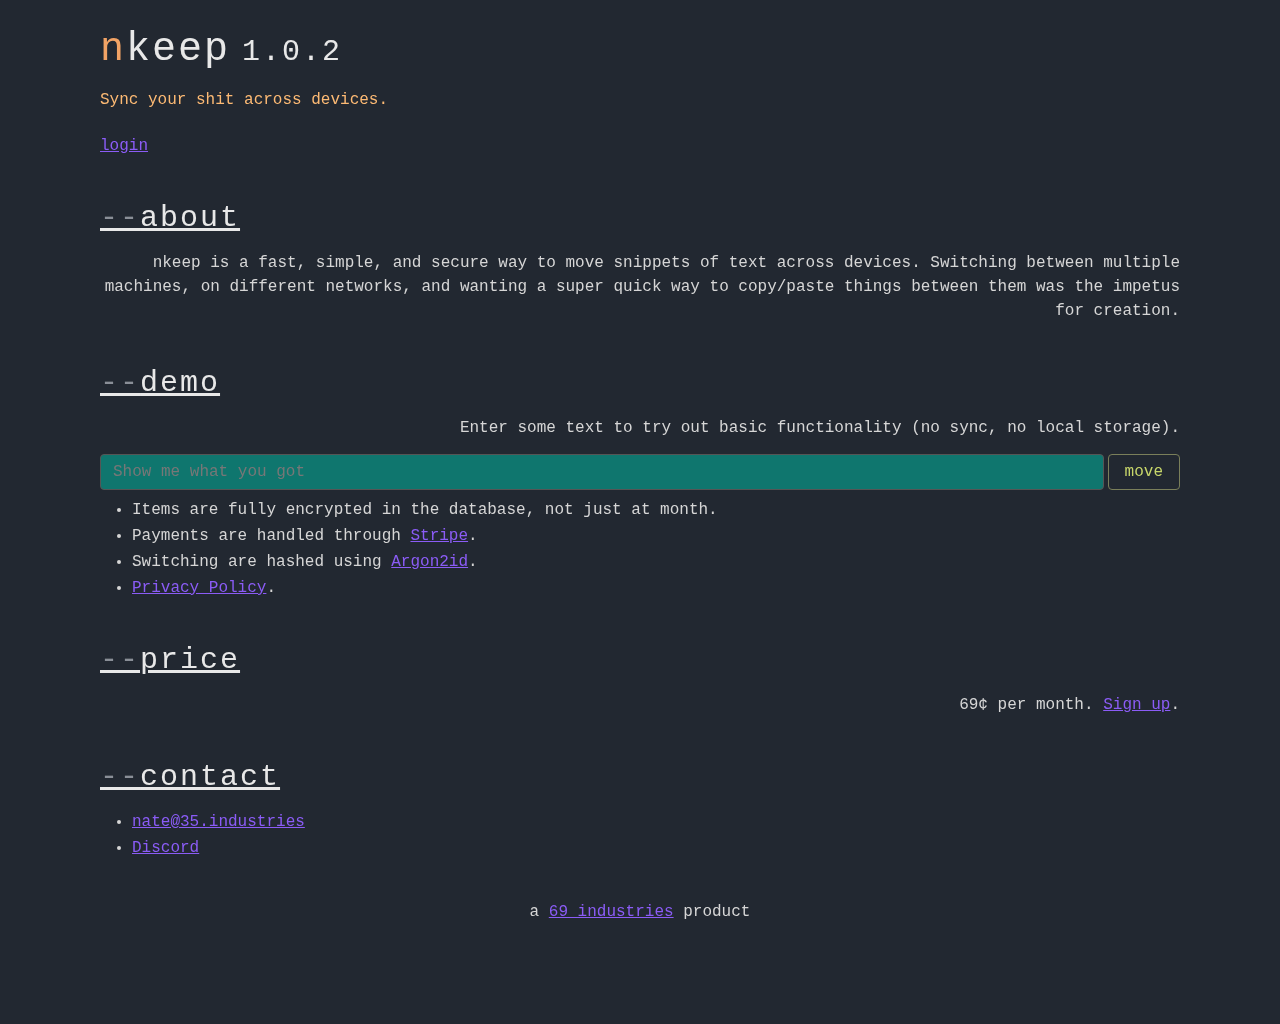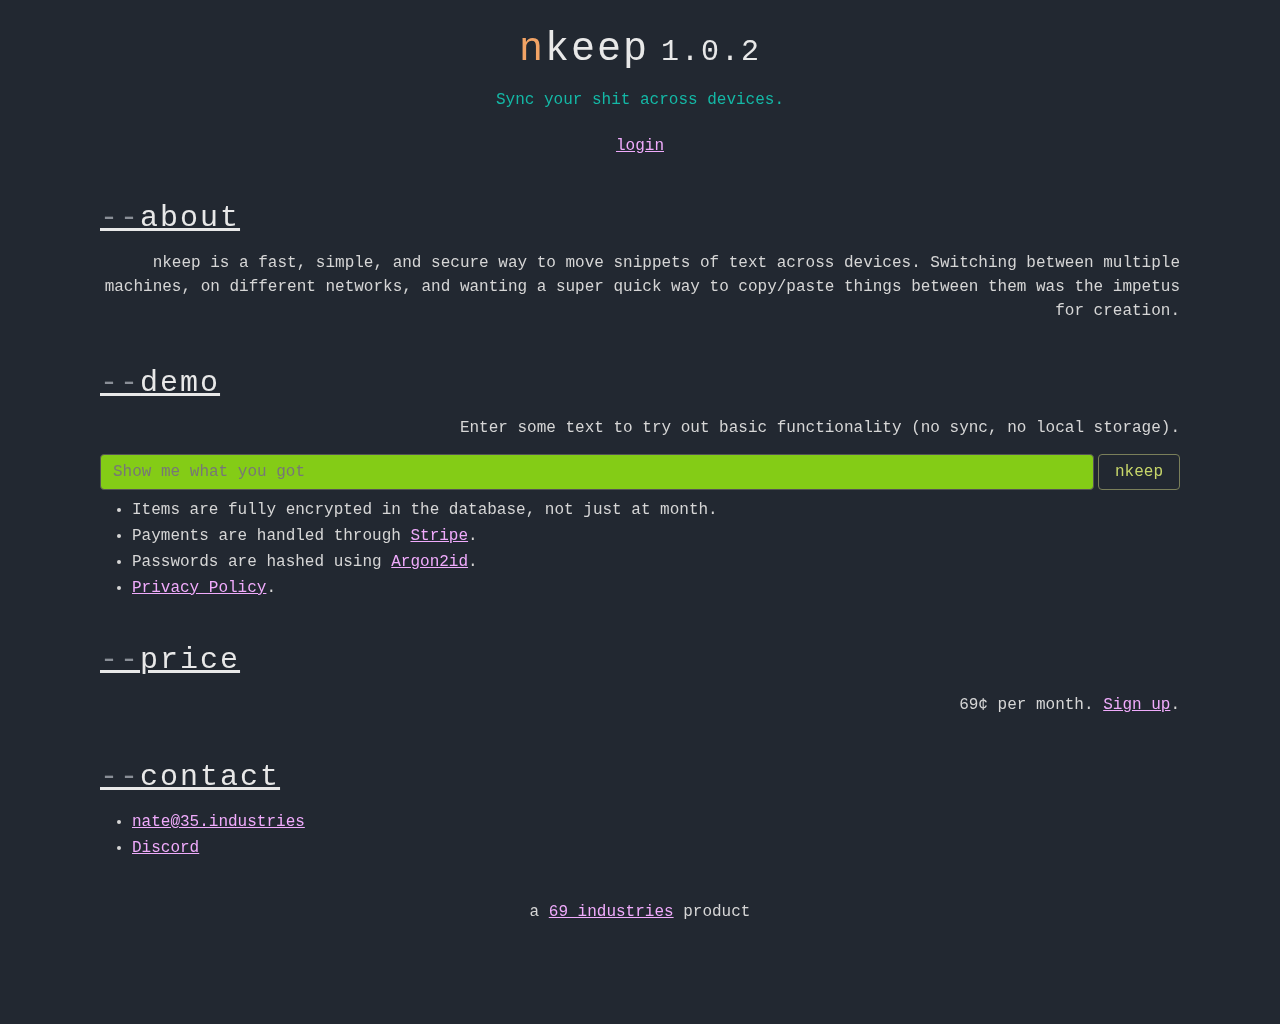--- a/index.html
+++ b/index.html
@@ -13,39 +13,38 @@
     line-height: 1.5;
     width: 1280px;
     min-height: 1024px;
   }
   .container {
     max-width: 1100px;
     margin: 0 auto;
     padding: 20px 10px 40px 10px;
   }
   .header {
-    text-align: center;
     margin-bottom: 30px;
   }
   .title-row {
     font-size: 40px;
     font-weight: normal;
     letter-spacing: 2px;
     margin: 0 0 8px 0;
   }
   .title-n { color: #f2a365; }
   .title-rest { color: #e8e8e8; }
   .version { color: #e8e8e8; font-size: 30px; margin-left: 12px; }
   .tagline {
-    color: #14b8a6;
+    color: #fdba74;
     font-size: 16px;
     margin-bottom: 22px;
   }
   a, .link {
-    color: #f0abfc;
+    color: #8b5cf6;
     text-decoration: underline;
     cursor: pointer;
   }
   h2 {
     font-size: 30px;
     font-weight: normal;
     color: #e8e8e8;
     letter-spacing: 2px;
     margin: 38px 0 10px 0;
     text-decoration: underline;
@@ -54,21 +53,21 @@
   p { margin: 8px 0; text-align: right; }
   ul { margin: 8px 0; padding-left: 32px; }
   li { margin: 2px 0; }
   .demo-row {
     display: flex;
     gap: 4px;
     margin-top: 14px;
   }
   .demo-input {
     flex: 1;
-    background: #84cc16;
+    background: #0f766e;
     color: #000;
     border: 1px solid #555;
     border-radius: 4px;
     padding: 8px 12px;
     font-family: inherit;
     font-size: 16px;
   }
   .demo-input::placeholder { color: #777; }
   .save-btn {
     background: transparent;
@@ -101,27 +100,27 @@
     </div>
   </div>
 
   <h2><span class="dashes">--</span><span>about</span></h2>
   <p>nkeep is a fast, simple, and secure way to move snippets of text across devices. Switching between multiple machines, on different networks, and wanting a super quick way to copy/paste things between them was the impetus for creation.</p>
 
   <h2><span class="dashes">--</span><span>demo</span></h2>
   <p>Enter some text to try out basic functionality (no sync, no local storage).</p>
   <div class="demo-row">
     <input type="text" class="demo-input" placeholder="Show me what you got" style="">
-    <button class="save-btn">nkeep</button>
+    <button class="save-btn">move</button>
   </div>
 
   <ul>
     <li><span>Items are fully encrypted in the database, not just at month.</span></li>
     <li><span>Payments are handled through </span><a href="#" class="link">Stripe</a><span>.</span></li>
-    <li><span>Passwords are hashed using </span><a href="#" class="link">Argon2id</a><span>.</span></li>
+    <li><span>Switching are hashed using </span><a href="#" class="link">Argon2id</a><span>.</span></li>
     <li><a href="#" class="link">Privacy Policy</a><span>.</span></li>
   </ul>
 
   <h2><span class="dashes">--</span><span>price</span></h2>
   <p><span>69¢ per month. </span><a href="#" class="link">Sign up</a><span>.</span></p>
 
   <h2><span class="dashes">--</span><span>contact</span></h2>
   <ul>
     <li><a href="#" class="link">nate@35.industries</a></li>
     <li><a href="#" class="link">Discord</a></li>

